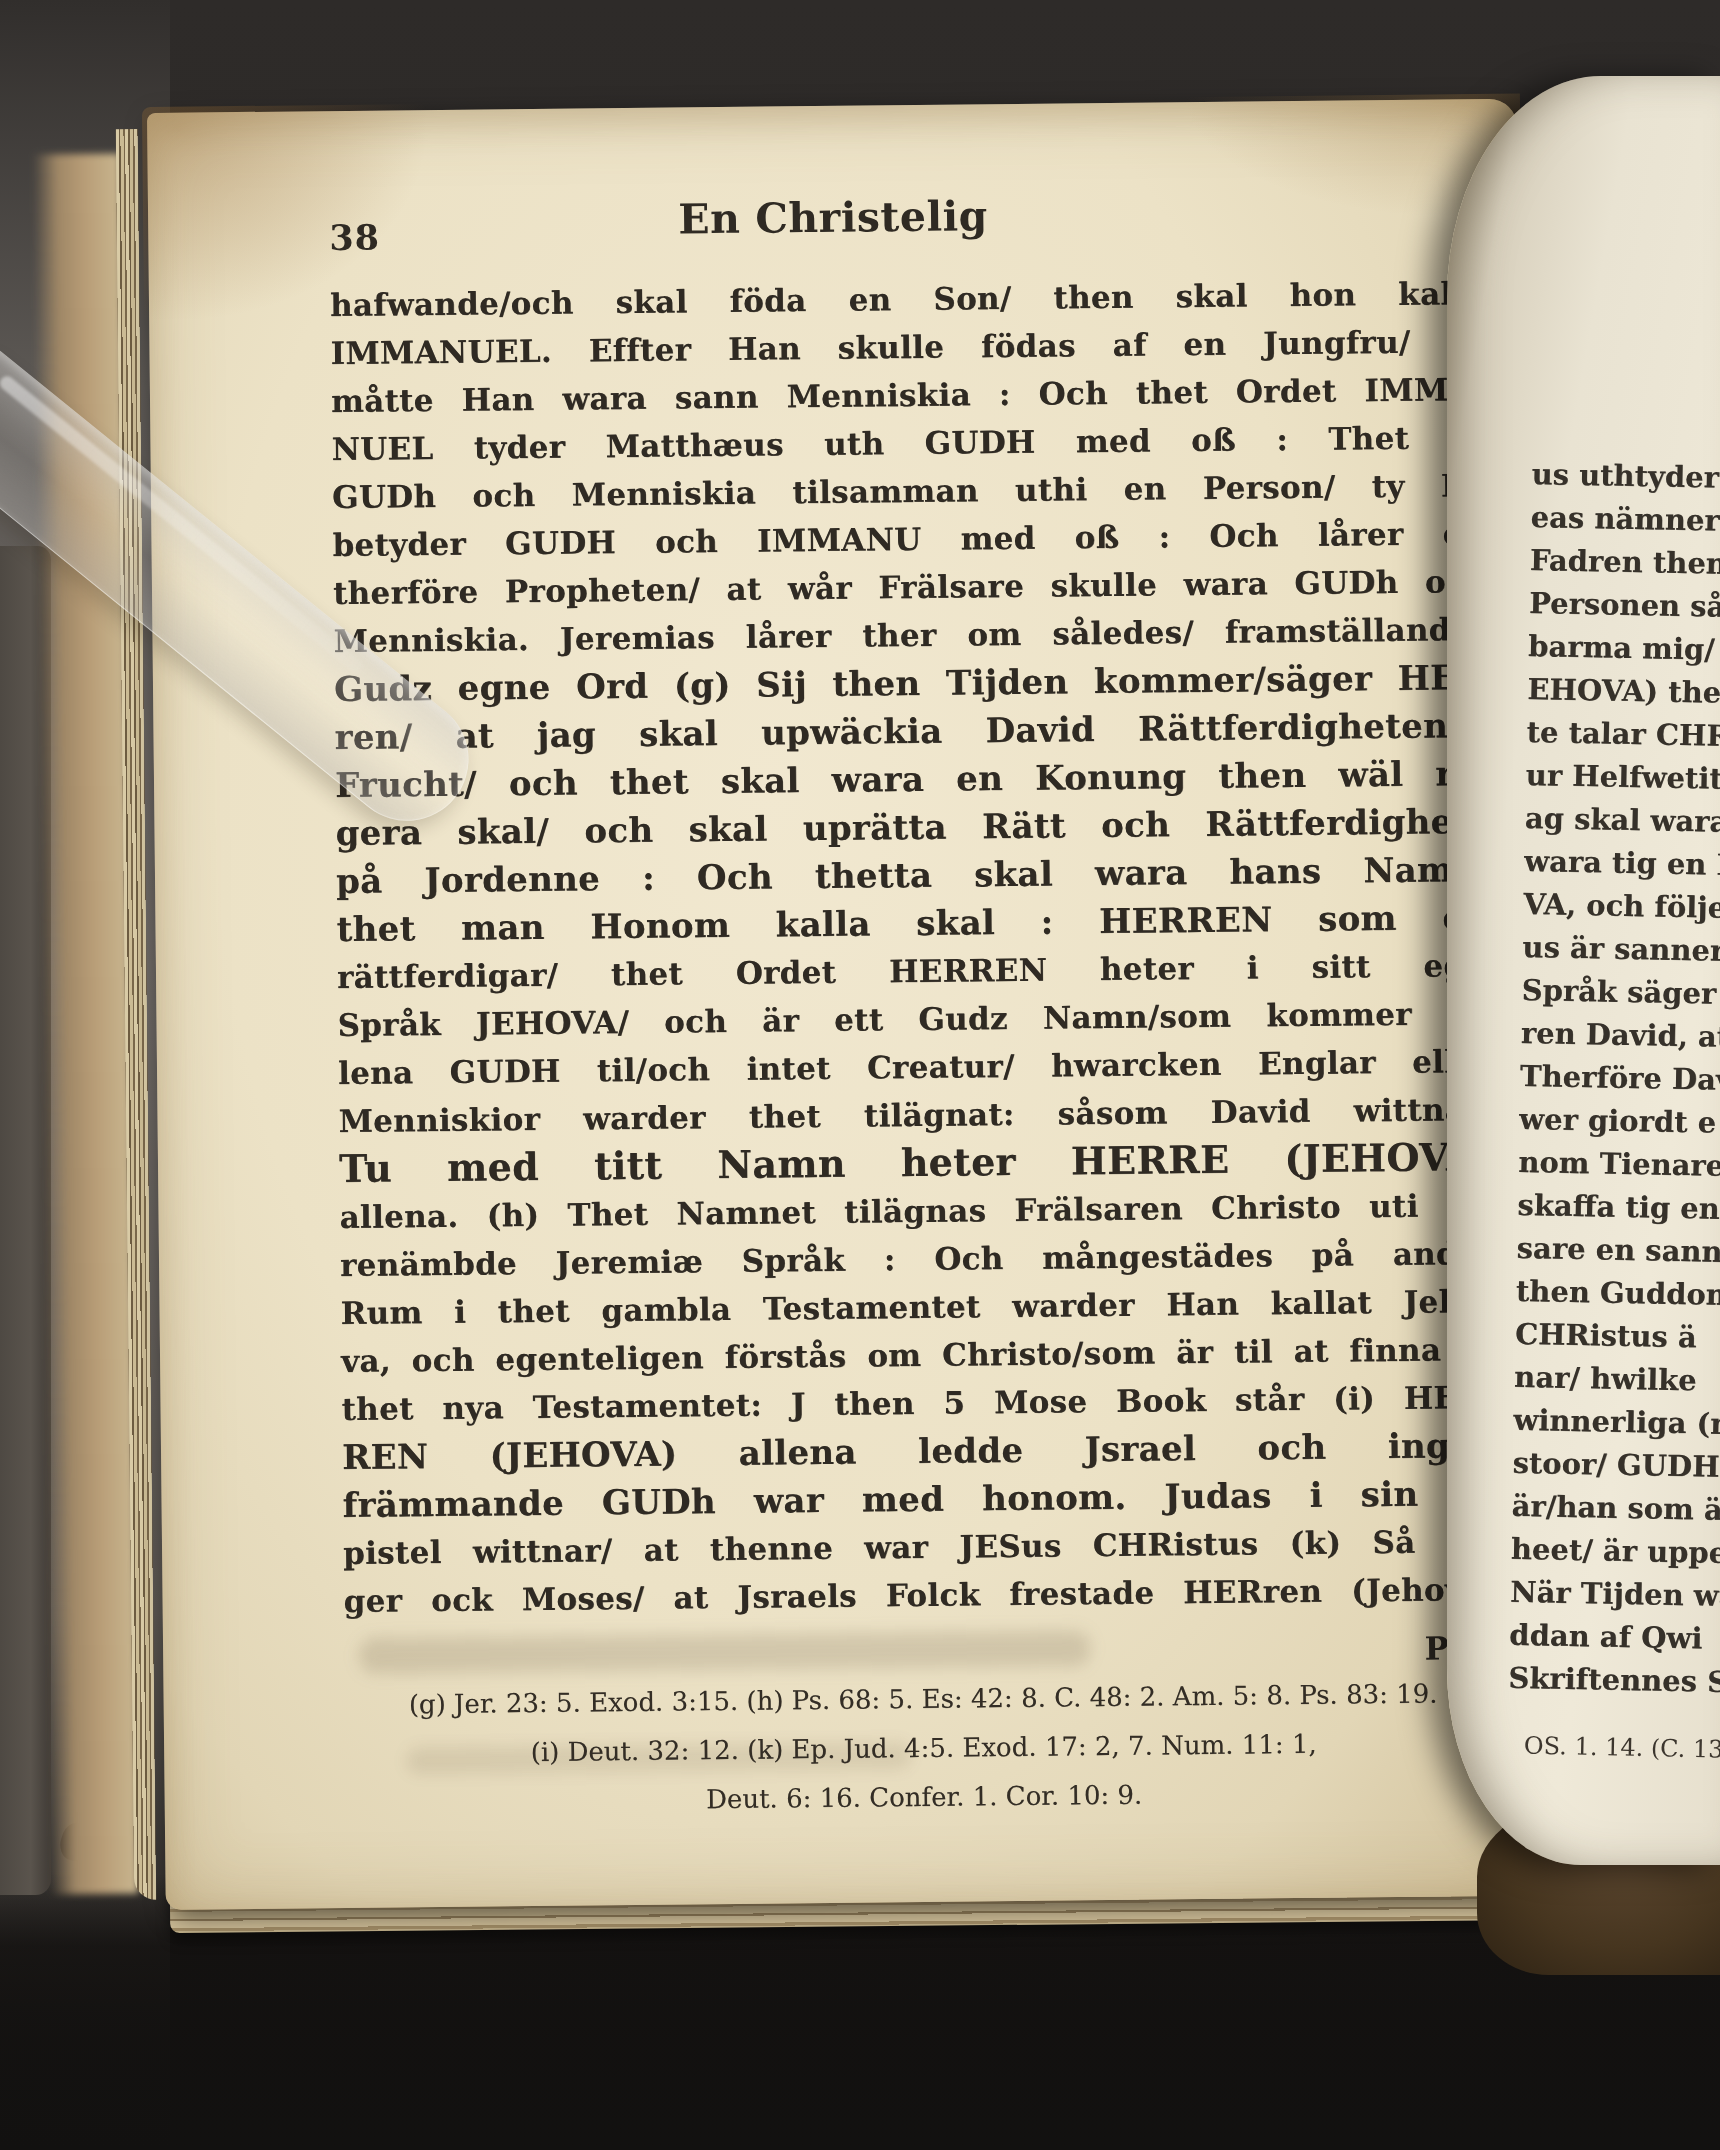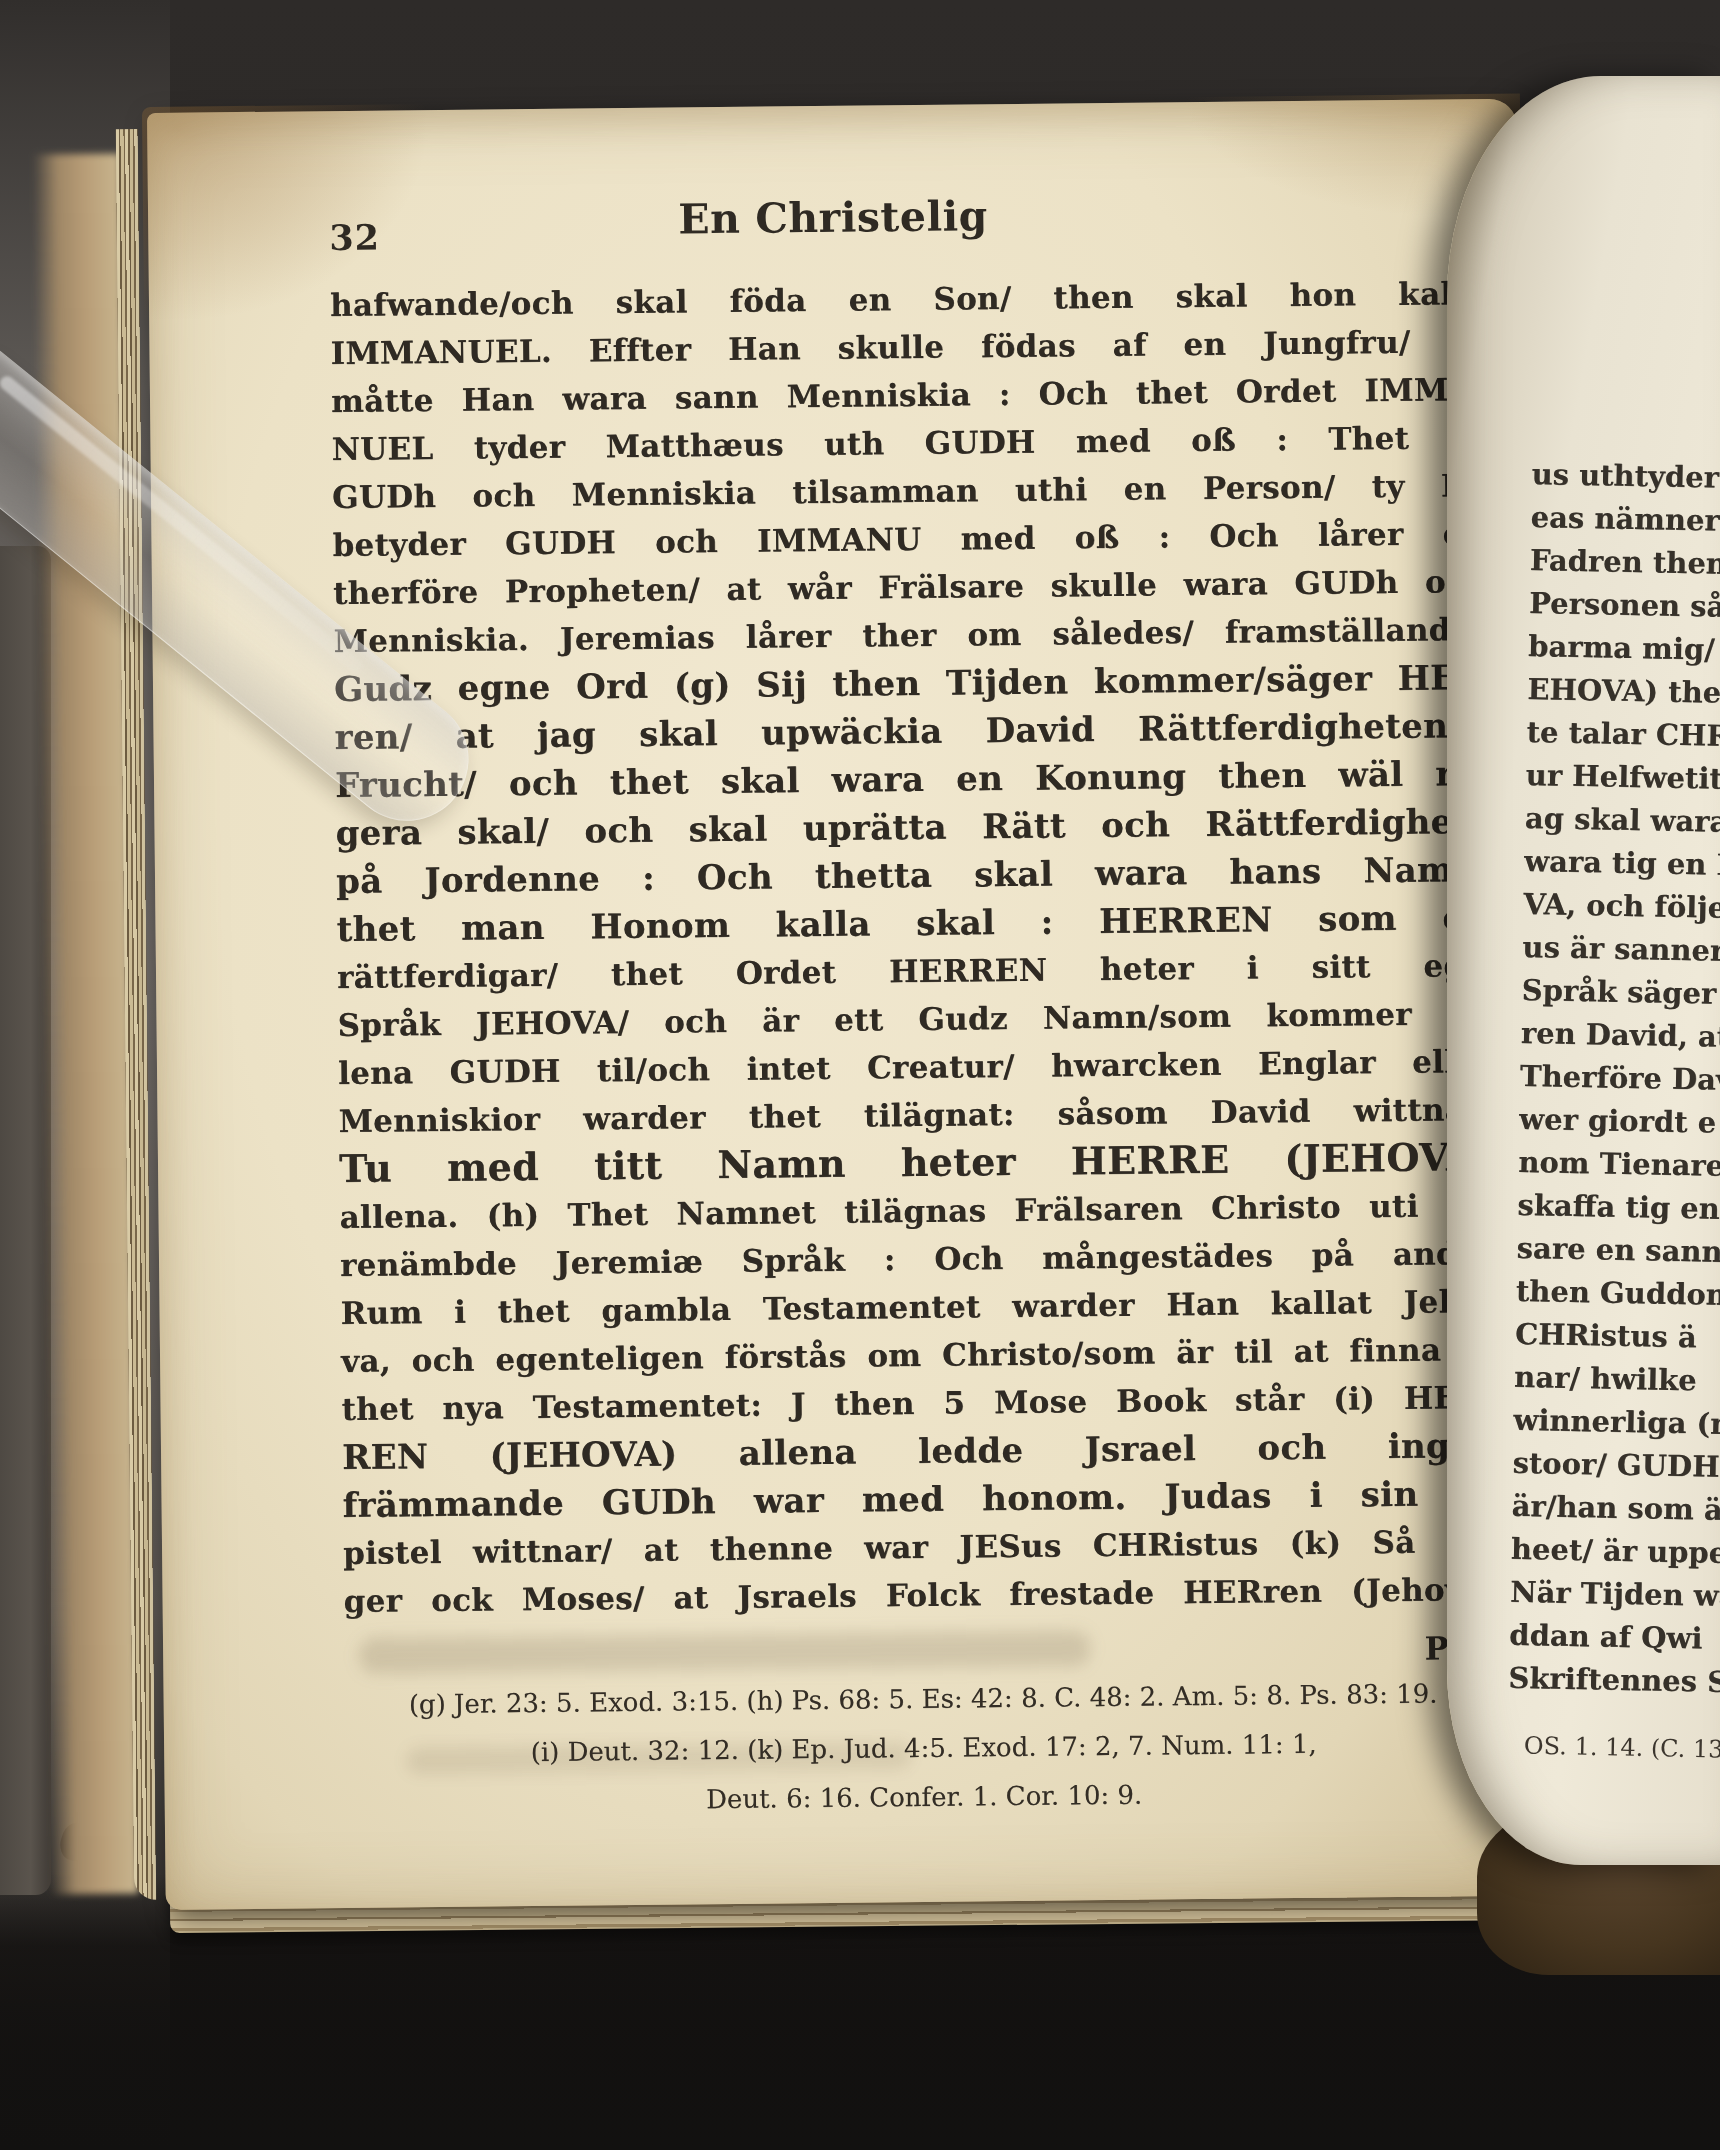--- a/index.html
+++ b/index.html
@@ -91,21 +91,21 @@
   <div class="board-mark"></div>
   <div class="edge-blur"></div>
   <div class="edge-lines"></div>
   <div class="block-bottom"></div>
   <div class="leather"></div>
 
   <div class="page">
     <div class="corner-stain"></div>
     <div class="stain2"></div>
 
-    <div class="pagenum">32</div>
+    <div class="pagenum">38</div>
     <div class="runhead">En Christelig</div>
 
     <div class="bodytext">
       <div class="ln">hafwande/och skal föda en Son/ then skal hon kalla</div>
       <div class="ln">IMMANUEL.  Effter Han skulle födas af en Jungfru/ så</div>
       <div class="ln">måtte Han wara sann Menniskia :  Och thet Ordet IMMA-</div>
       <div class="ln">NUEL tyder Matthæus uth GUDH med oß :  Thet är</div>
       <div class="ln">GUDh och Menniskia tilsamman uthi en Person/ ty EL</div>
       <div class="ln">betyder GUDH och IMMANU med oß :  Och lårer oß</div>
       <div class="ln">therföre Propheten/ at wår Frälsare skulle wara GUDh och</div>

